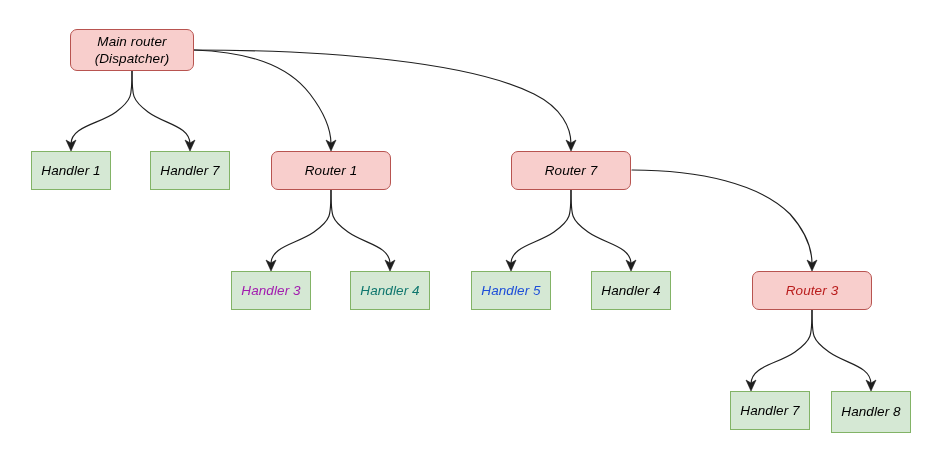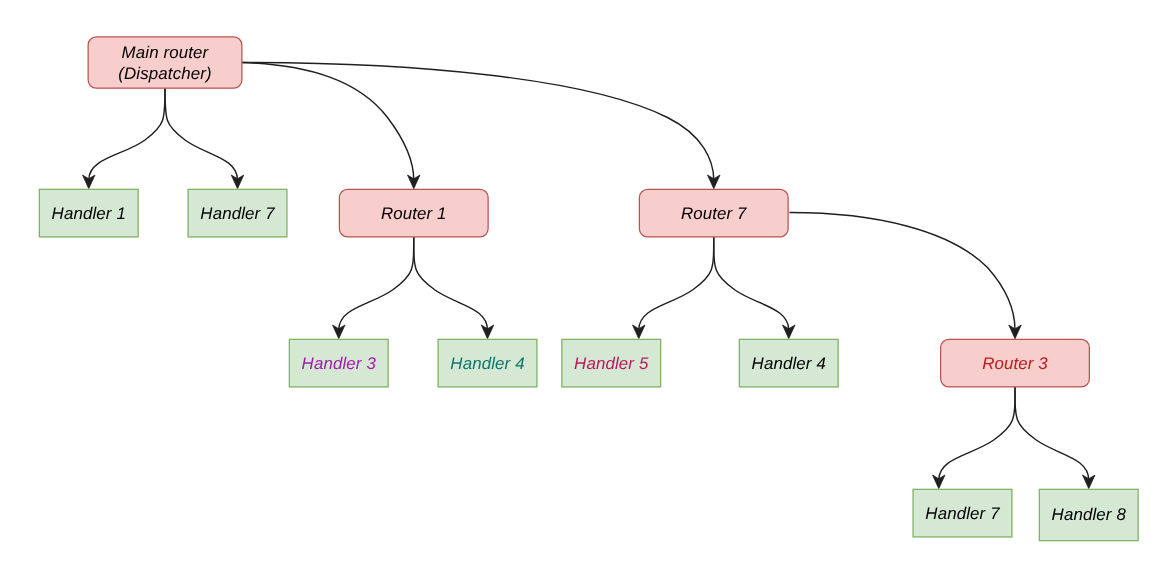--- a/index.html
+++ b/index.html
@@ -98,20 +98,20 @@
 
   <div id="node-layer">
       <div class="node router" style="left: 70px; top: 29px; width: 124px; height: 42px; background: rgb(248, 206, 204); border-color: rgb(184, 84, 80); color: rgb(0, 0, 0);">Main router
 (Dispatcher)</div>
       <div class="node handler" style="left: 31px; top: 151px; width: 80px; height: 39px; background: rgb(213, 232, 212); border-color: rgb(130, 179, 102); color: rgb(0, 0, 0);">Handler 1</div>
       <div class="node handler" style="left: 150px; top: 151px; width: 80px; height: 39px; background: rgb(213, 232, 212); border-color: rgb(130, 179, 102); color: rgb(0, 0, 0);">Handler 7</div>
       <div class="node router" style="left: 271px; top: 151px; width: 120px; height: 39px; background: rgb(248, 206, 204); border-color: rgb(184, 84, 80); color: rgb(0, 0, 0);">Router 1</div>
       <div class="node router" style="left: 511px; top: 151px; width: 120px; height: 39px; background: rgb(248, 206, 204); border-color: rgb(184, 84, 80); color: rgb(0, 0, 0);">Router 7</div>
       <div class="node handler" style="left: 231px; top: 271px; width: 80px; height: 39px; background: rgb(213, 232, 212); border-color: rgb(130, 179, 102); color: #a21caf;">Handler 3</div>
       <div class="node handler" style="left: 350px; top: 271px; width: 80px; height: 39px; background: rgb(213, 232, 212); border-color: rgb(130, 179, 102); color: #0f766e;">Handler 4</div>
-      <div class="node handler" style="left: 449px; top: 271px; width: 80px; height: 39px; background: rgb(213, 232, 212); border-color: rgb(130, 179, 102); color: #be185d;">Handler 5</div>
+      <div class="node handler" style="left: 471px; top: 271px; width: 80px; height: 39px; background: rgb(213, 232, 212); border-color: rgb(130, 179, 102); color: #1d4ed8;">Handler 5</div>
       <div class="node handler" style="left: 591px; top: 271px; width: 80px; height: 39px; background: rgb(213, 232, 212); border-color: rgb(130, 179, 102); color: rgb(0, 0, 0);">Handler 4</div>
       <div class="node router" style="left: 752px; top: 271px; width: 120px; height: 39px; background: rgb(248, 206, 204); border-color: rgb(184, 84, 80); color: #b91c1c;">Router 3</div>
       <div class="node handler" style="left: 730px; top: 391px; width: 80px; height: 39px; background: rgb(213, 232, 212); border-color: rgb(130, 179, 102); color: rgb(0, 0, 0);">Handler 7</div>
       <div class="node handler" style="left: 831px; top: 391px; width: 80px; height: 42px; background: rgb(213, 232, 212); border-color: rgb(130, 179, 102); color: rgb(0, 0, 0);">Handler 8</div>
     </div>
 
 </div>
 
 </body></html>

